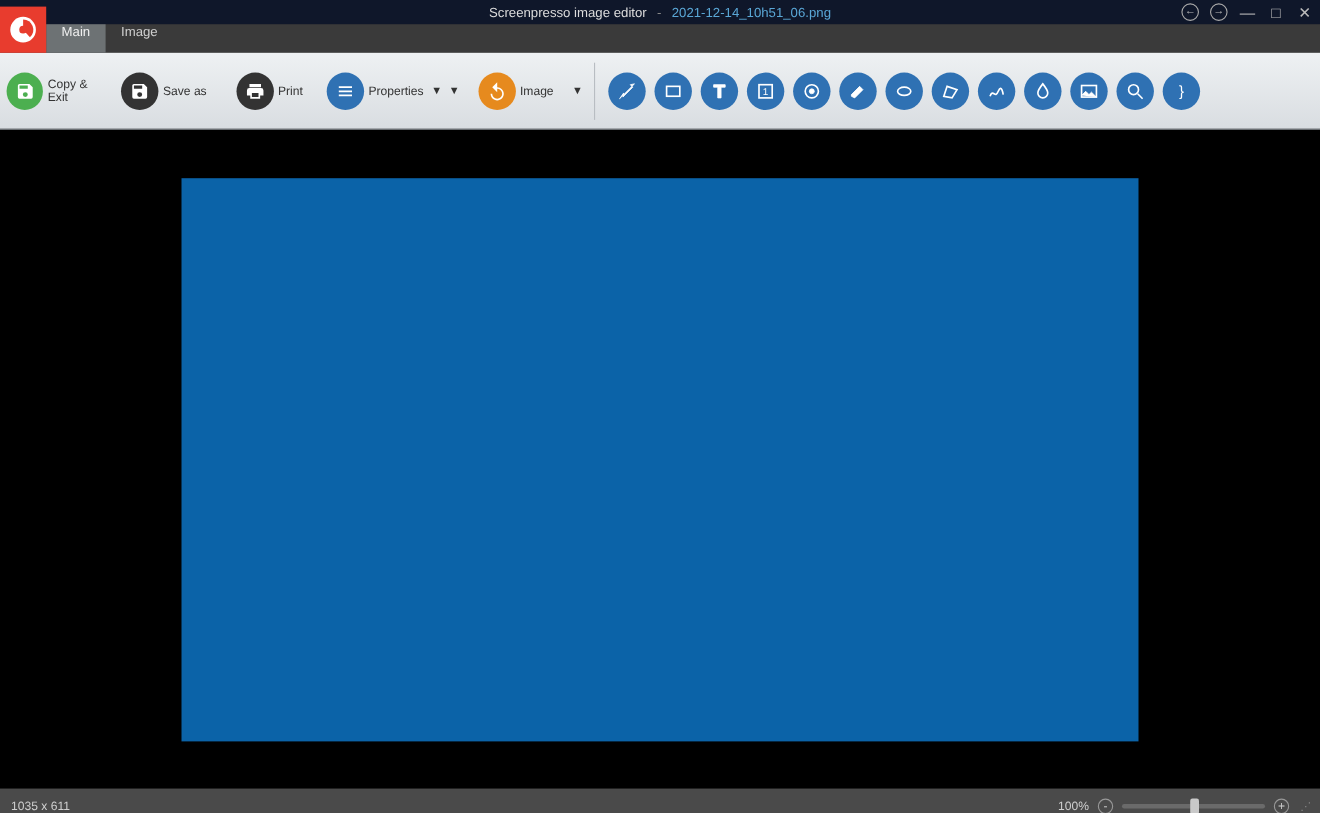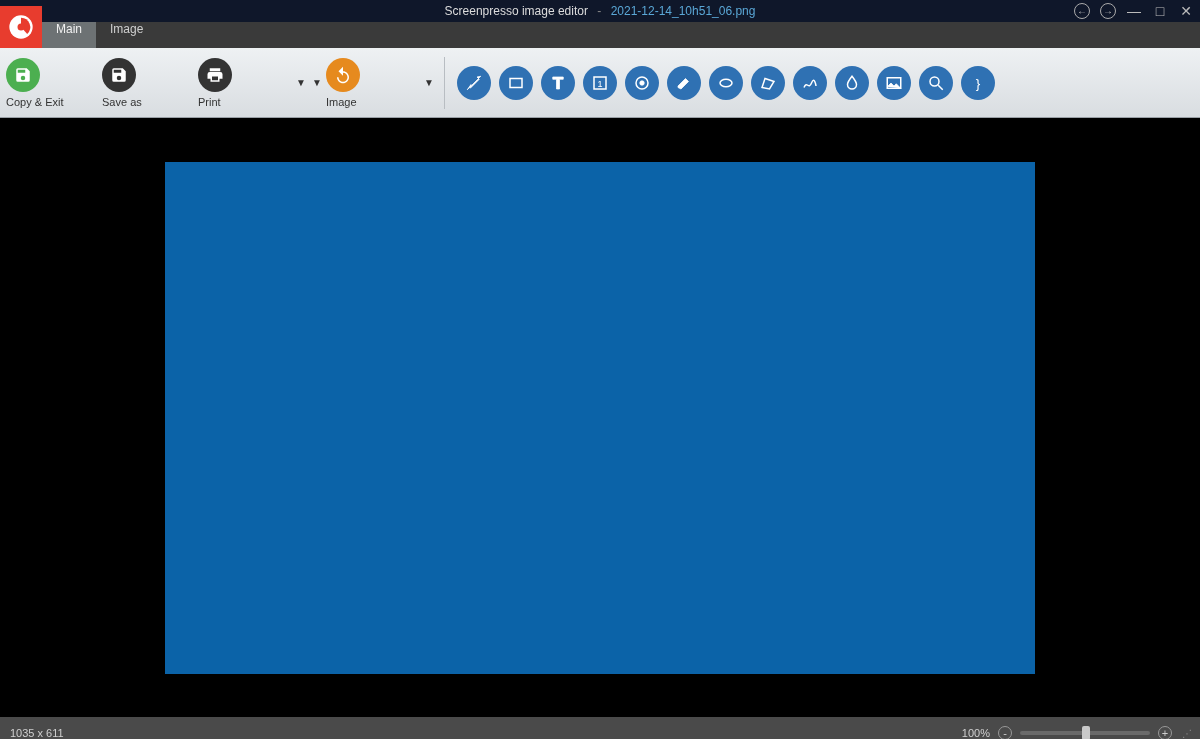--- a/index.html
+++ b/index.html
@@ -62,21 +62,21 @@
     background: linear-gradient(#eef1f3, #d9dde1);
     border-bottom: 1px solid #9aa0a6;
     display: flex;
     align-items: center;
     padding: 0 6px;
     gap: 2px;
   }
   .rb-btn {
     width: 94px;
     height: 66px;
-    display:flex; flex-direction:column; justify-content:center;
+    display:flex; flex-direction:row; align-items:center; justify-content:center;
     gap:4px;
     cursor:pointer;
     border-radius:3px;
   }
   .rb-btn .big-icon {
     width: 34px; height:34px; border-radius:50%;
     display:flex; align-items:center; justify-content:center;
   }
   .rb-btn .big-icon svg { width:18px; height:18px; fill:#fff; }
   .rb-btn .lbl { font-size:11px; color:#333; }
@@ -197,20 +197,28 @@
 
   <div class="rb-btn">
     <div class="big-icon dark">
       <svg viewBox="0 0 24 24">
           <path d="M19 8H5a3 3 0 0 0-3 3v6h4v4h12v-4h4v-6a3 3 0 0 0-3-3zM16 19H8v-5h8v5zM19 3H5v4h14V3z"></path>
         </svg>
     </div>
     <span class="lbl">Print</span>
   </div>
 
+  <div class="rb-btn">
+    <div class="big-icon blue">
+      <svg viewBox="0 0 24 24">
+          <path d="M4 6h16v2H4zM4 11h16v2H4zM4 16h16v2H4z"></path>
+        </svg>
+    </div>
+    <span class="lbl">Properties</span>
+  </div>
   <div class="dd-arrow">▼</div>
 
   <div class="dd-arrow">▼</div>
 
   <div class="rb-btn">
     <div class="big-icon orange">
       <svg viewBox="0 0 24 24">
           <path d="M12 5V1L6 7l6 6V9c3.3 0 6 2.7 6 6s-2.7 6-6 6-6-2.7-6-6H4c0 4.4 3.6 8 8 8s8-3.6 8-8-3.6-8-8-8z"></path>
         </svg>
     </div>

